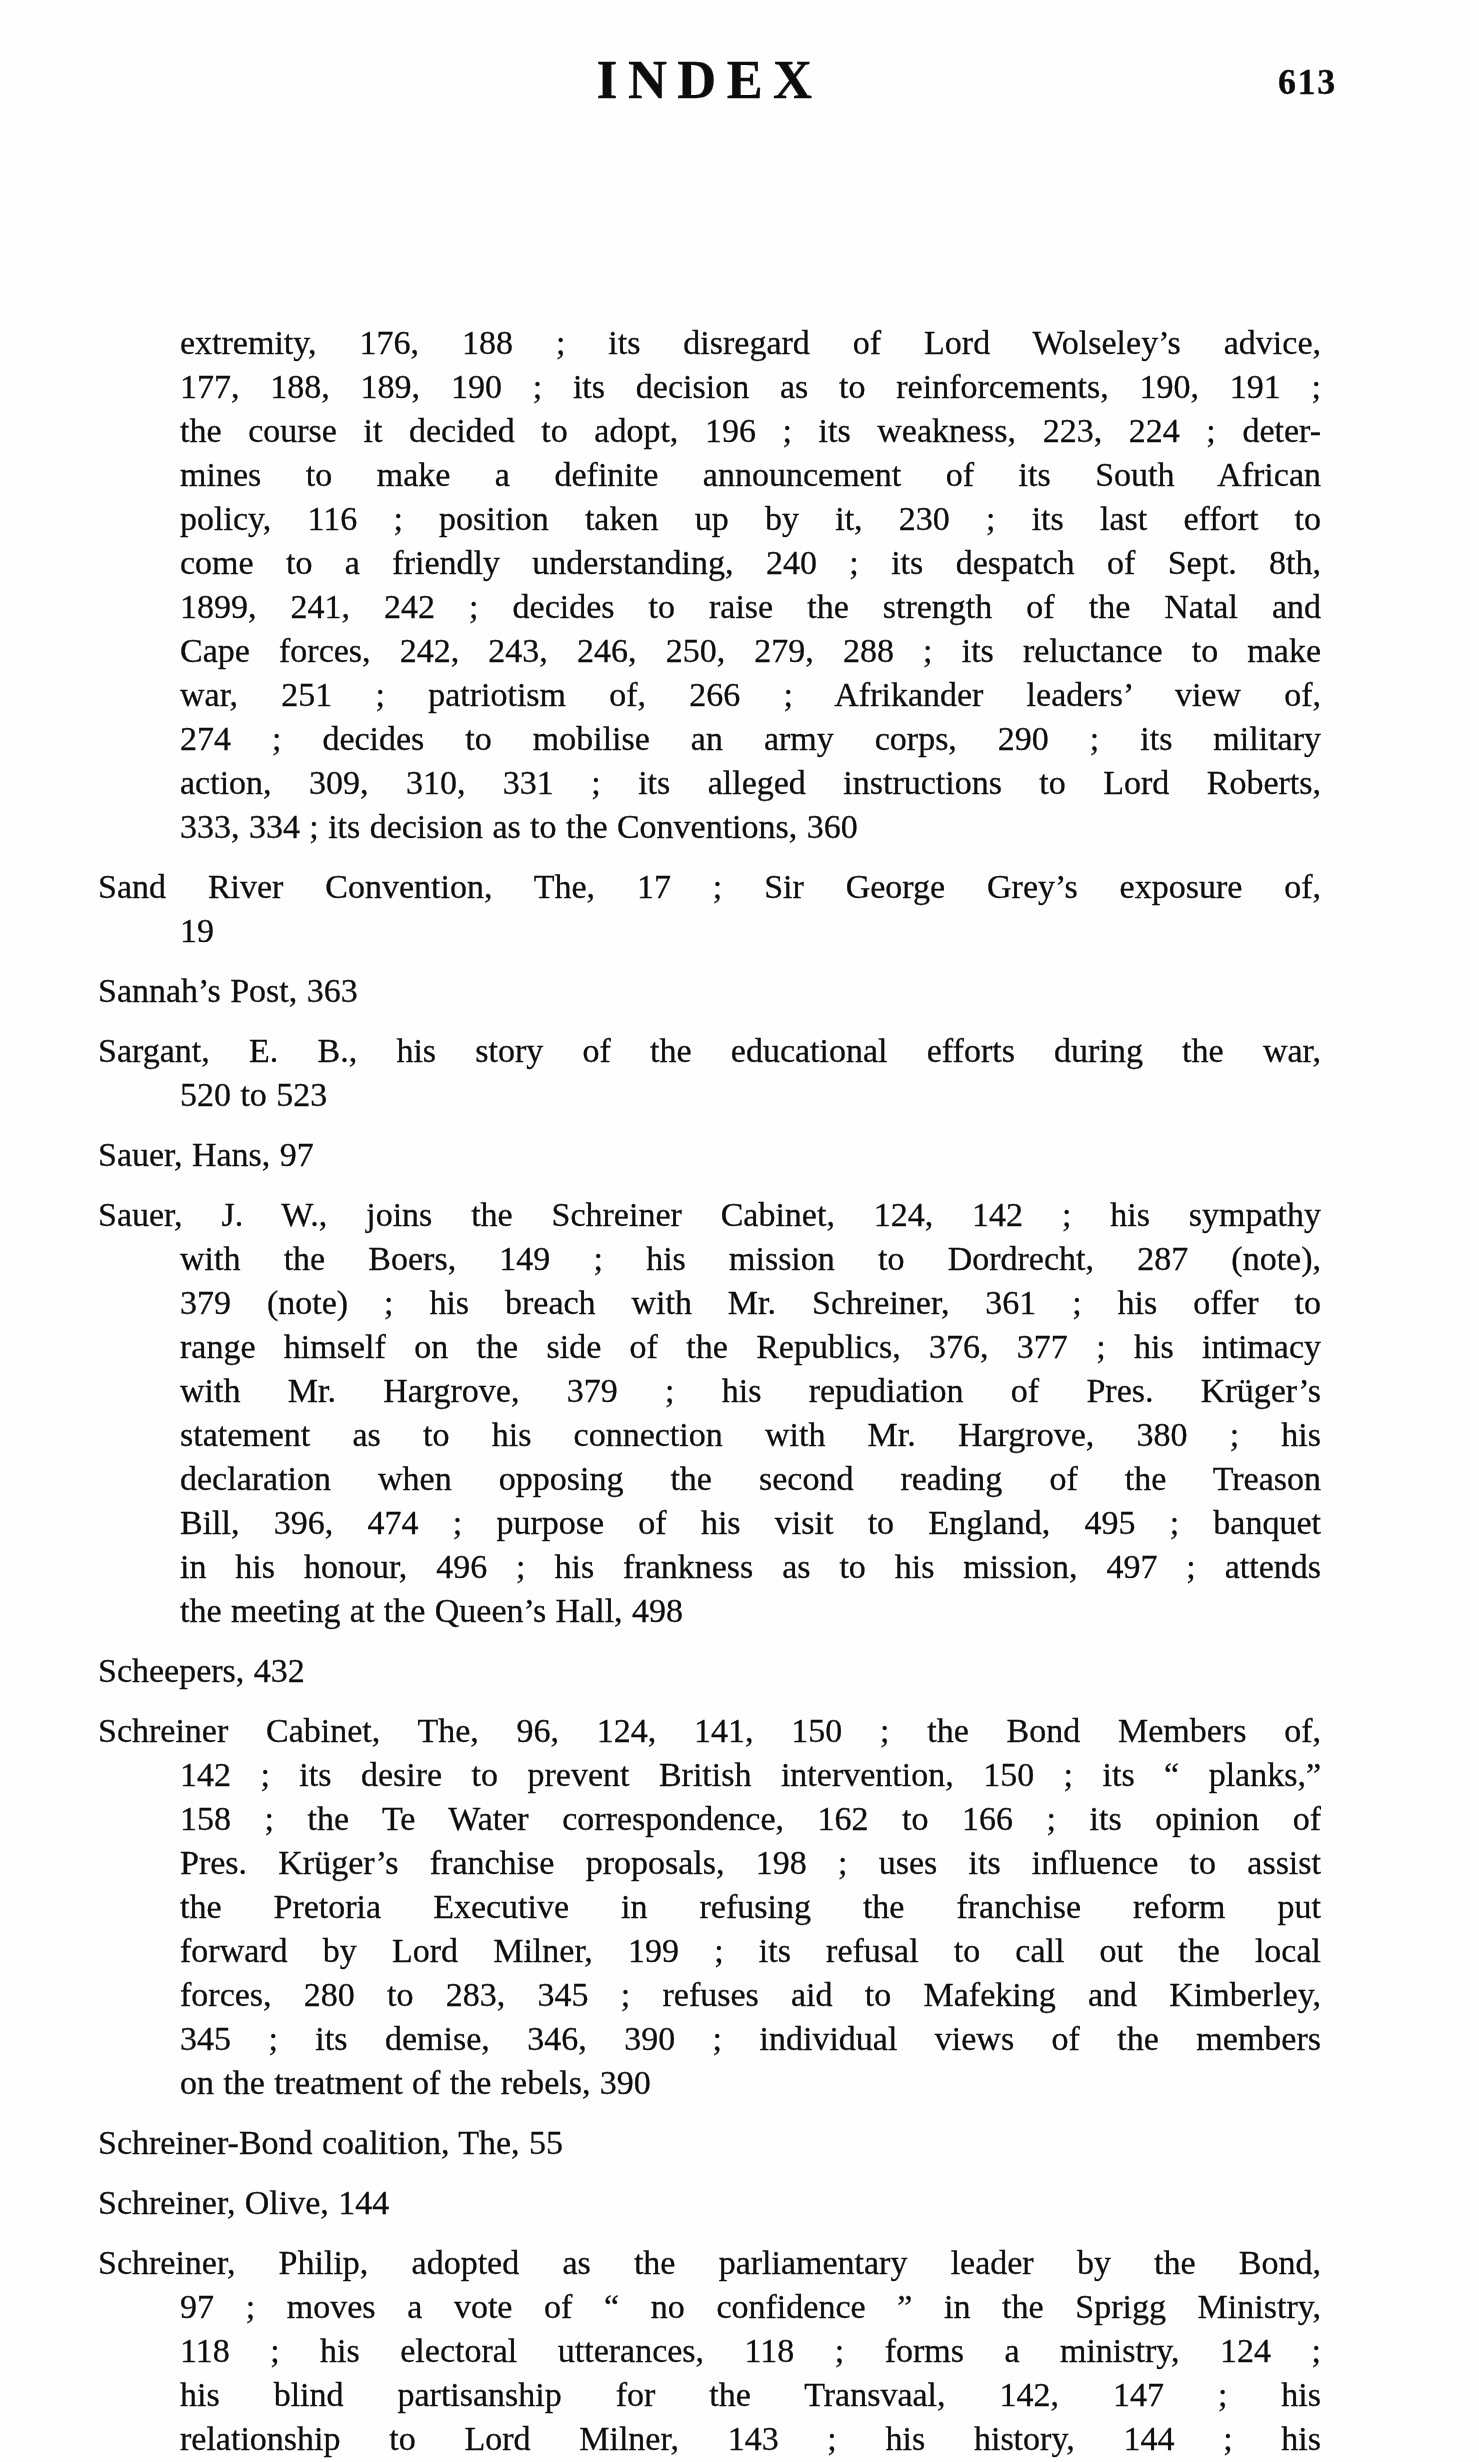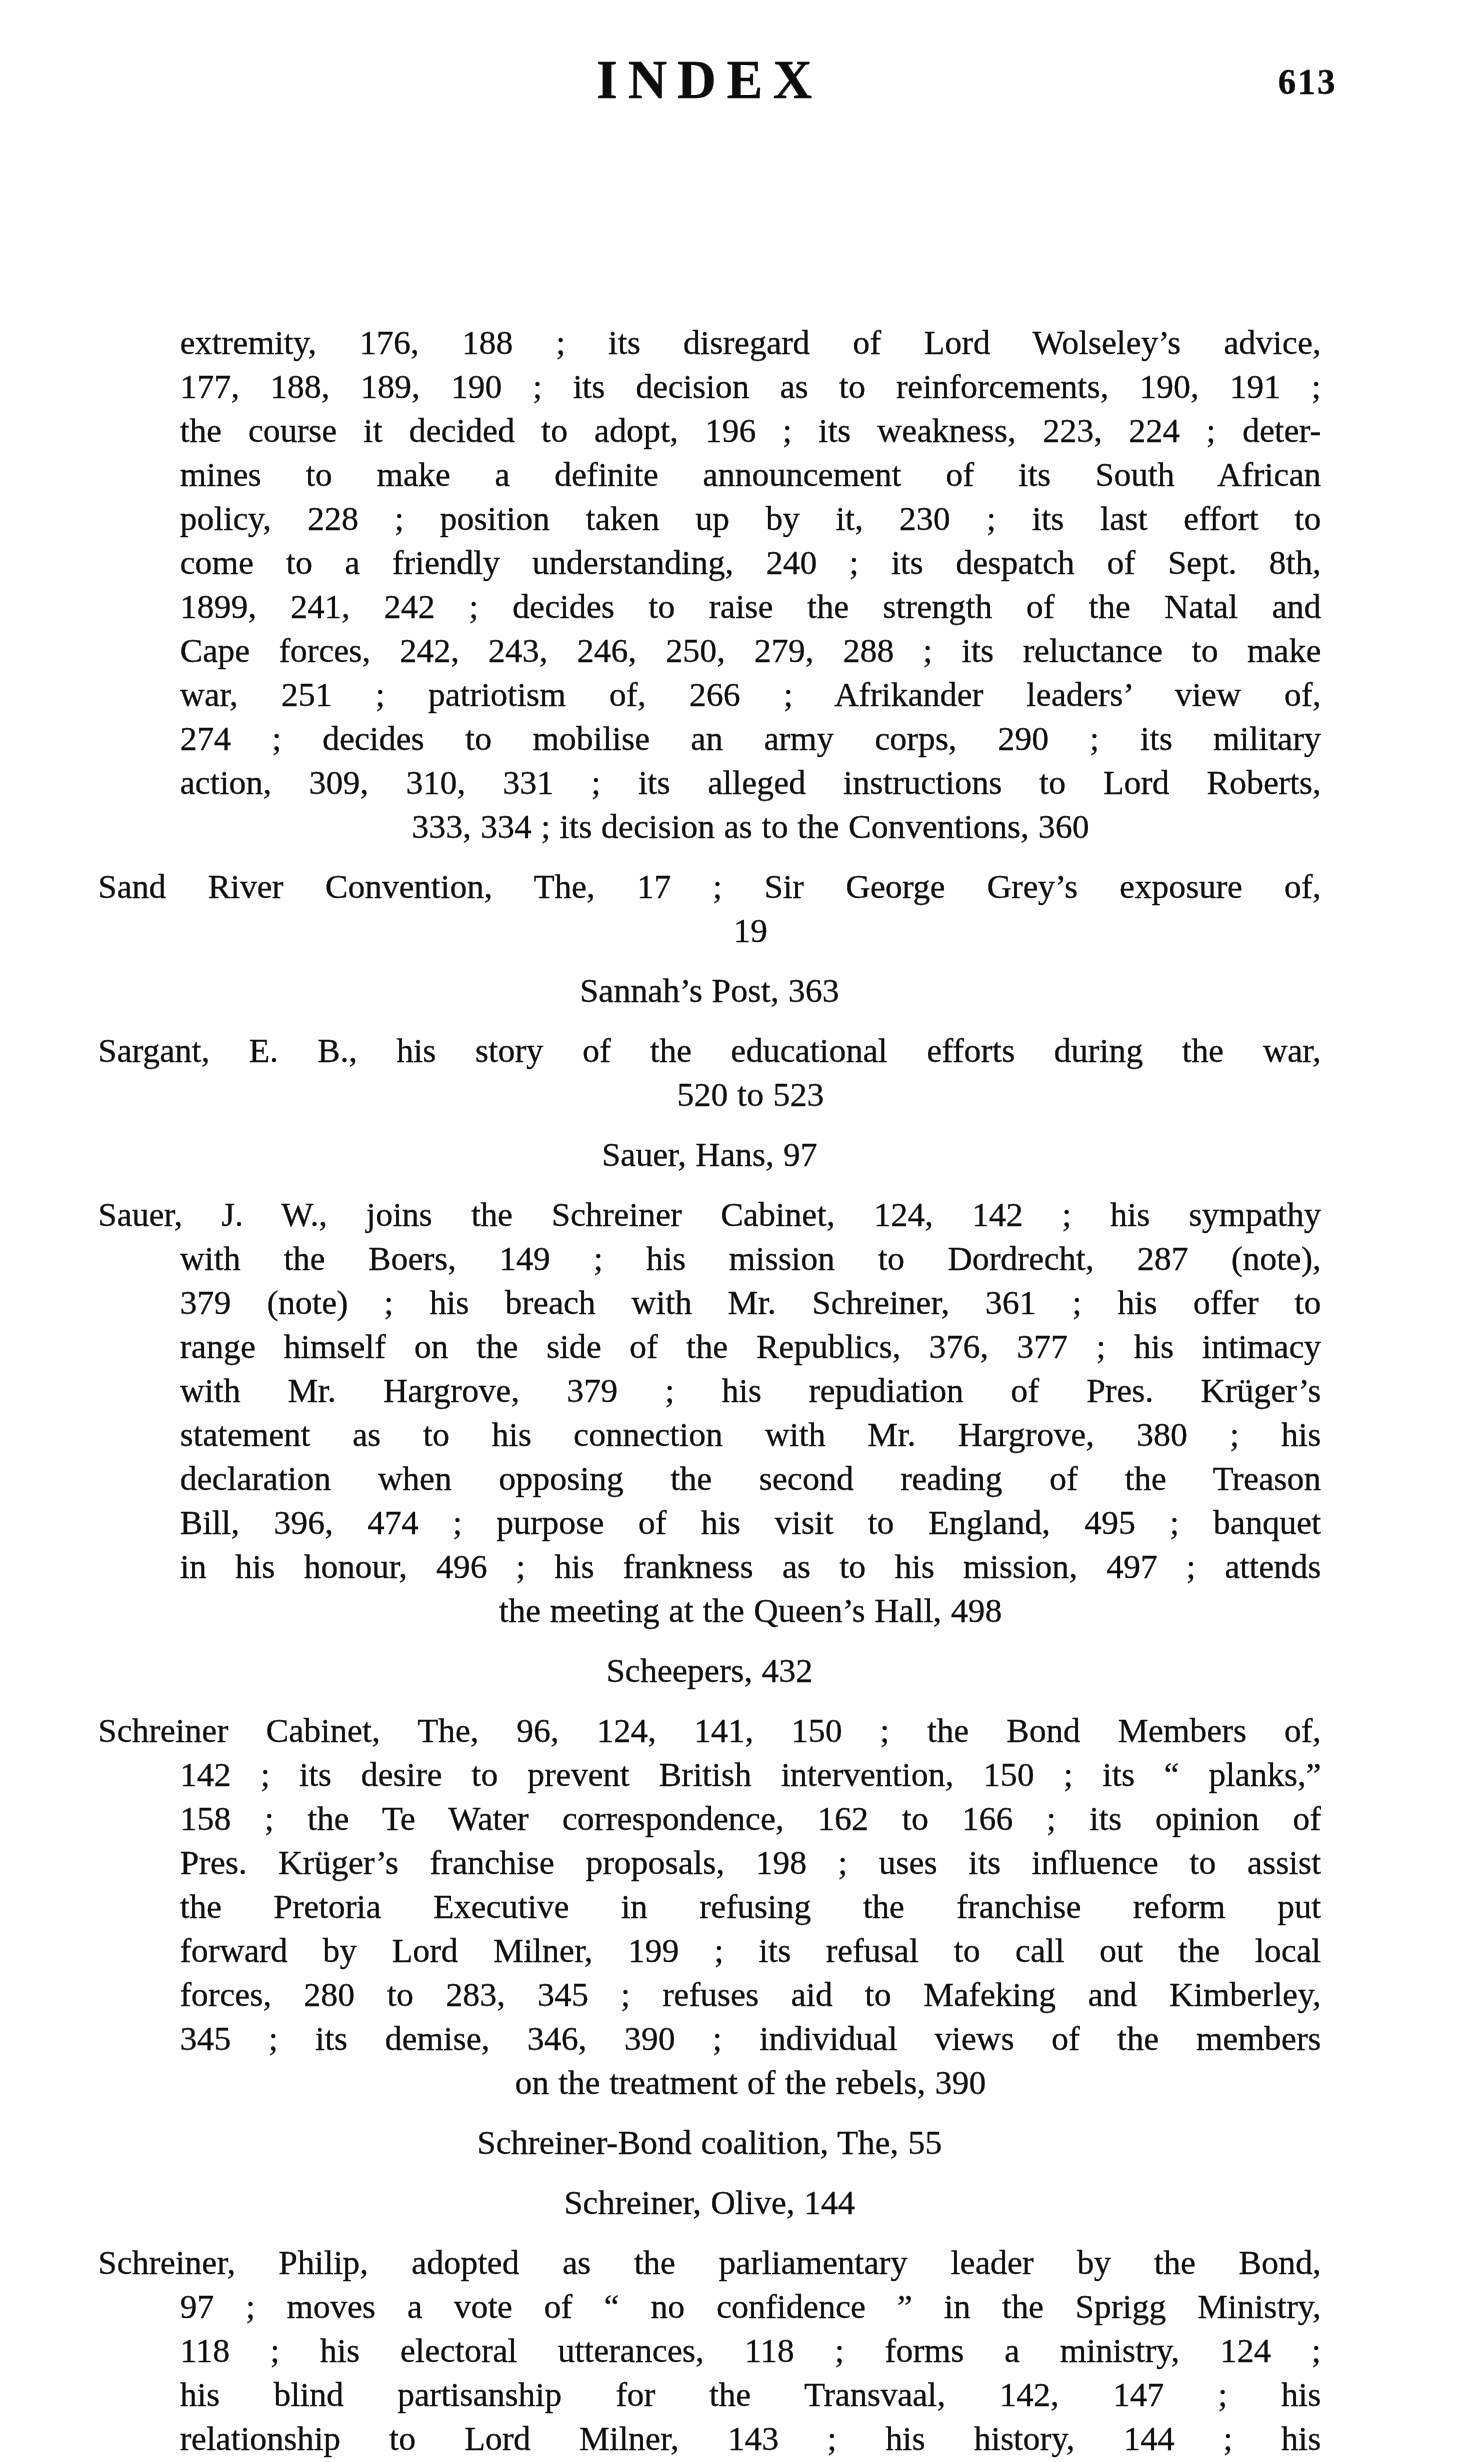--- a/index.html
+++ b/index.html
@@ -51,21 +51,20 @@
     width: 1255px;
     font-size: 34px;
   }
   .entry { margin: 16px; }
   .ln {
     height: 44px;
     line-height: 44px;
     overflow: hidden;
     white-space: normal;
     word-spacing: 0.9px;
-    text-align: center;
   }
   .ln.ind { padding-left: 82px; }
   .ln.j { text-align: justify; }
   .ln.j::after {
     content: "";
     display: inline-block;
     width: 100%;
     height: 0;
   }
 </style>
@@ -76,21 +75,21 @@
   <div class="running-head">
     <div class="page-title">INDEX</div>
     <div class="page-number">613</div>
   </div>
   <div class="index-body">
       <div class="entry">
         <div class="ln ind j">extremity, 176, 188 ; its disregard of Lord Wolseley’s advice,</div>
         <div class="ln ind j">177, 188, 189, 190 ; its decision as to reinforcements, 190, 191 ;</div>
         <div class="ln ind j">the course it decided to adopt, 196 ; its weakness, 223, 224 ; deter-</div>
         <div class="ln ind j">mines to make a definite announcement of its South African</div>
-        <div class="ln ind j">policy, 228 ; position taken up by it, 230 ; its last effort to</div>
+        <div class="ln ind j">policy, 116 ; position taken up by it, 230 ; its last effort to</div>
         <div class="ln ind j">come to a friendly understanding, 240 ; its despatch of Sept. 8th,</div>
         <div class="ln ind j">1899, 241, 242 ; decides to raise the strength of the Natal and</div>
         <div class="ln ind j">Cape forces, 242, 243, 246, 250, 279, 288 ; its reluctance to make</div>
         <div class="ln ind j">war, 251 ; patriotism of, 266 ; Afrikander leaders’ view of,</div>
         <div class="ln ind j">274 ; decides to mobilise an army corps, 290 ; its military</div>
         <div class="ln ind j">action, 309, 310, 331 ; its alleged instructions to Lord Roberts,</div>
         <div class="ln ind">333, 334 ; its decision as to the Conventions, 360</div>
       </div>
       <div class="entry">
         <div class="ln j">Sand River Convention, The, 17 ; Sir George Grey’s exposure of,</div>

